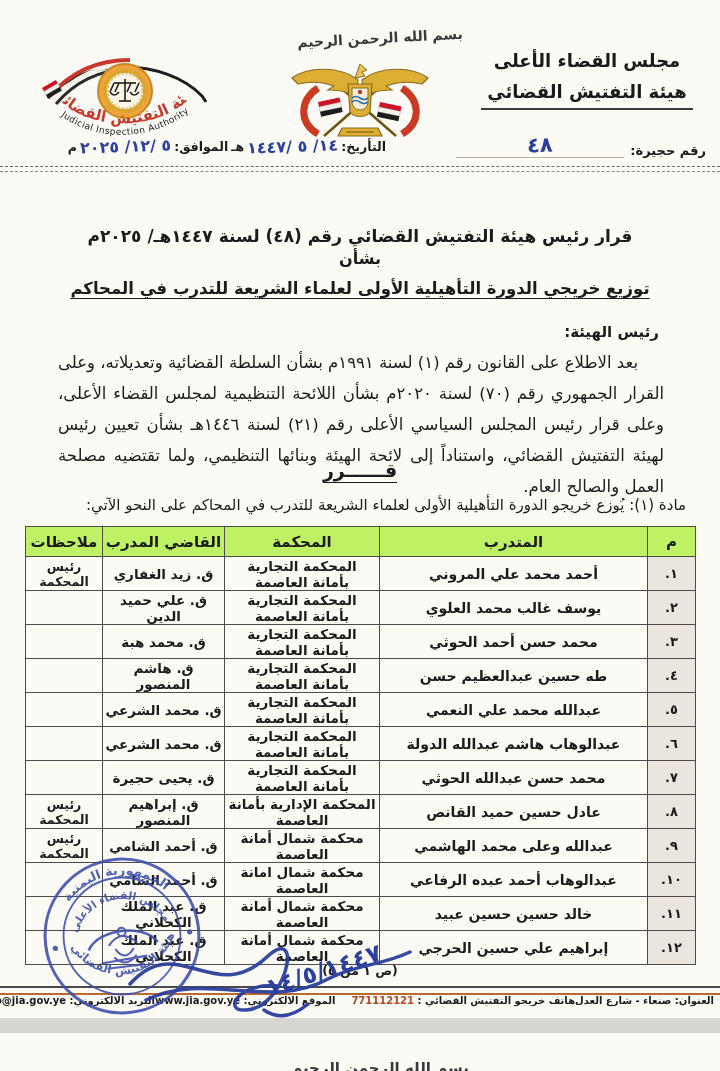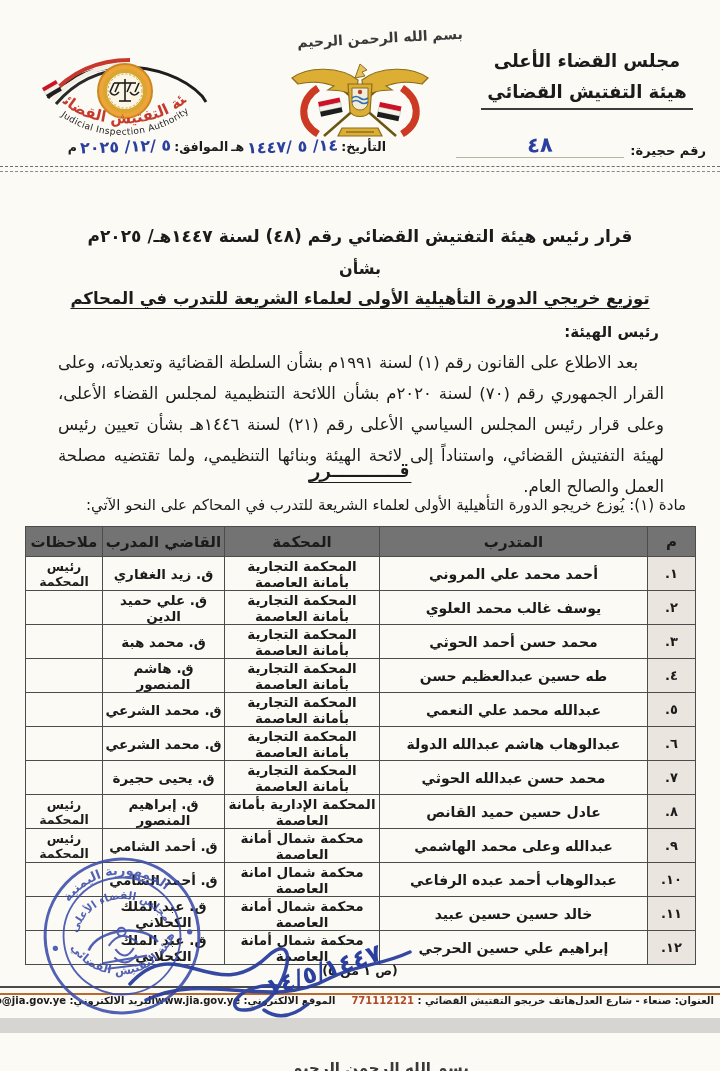--- a/index.html
+++ b/index.html
@@ -24,37 +24,37 @@
   .record-line .hw{font-size:21px;letter-spacing:6px;display:inline-block;transform:rotate(-2deg);}
   .date-row{top:137px;left:14px;width:372px;direction:rtl;font-size:12.5px;font-weight:700;
     display:flex;align-items:center;gap:3px;white-space:nowrap;}
   .date-row .hw{font-size:16px;transform:rotate(-2deg);display:inline-block;}
   .sep{top:166px;left:0;width:720px;height:4px;
     border-top:1.5px dashed #6d6d6d;border-bottom:1.5px dashed #8a8a8a;}
 
   
   .title{top:226px;left:40px;width:640px;text-align:center;direction:rtl;}
   .title .t1{font-size:17px;font-weight:700;}
-  .title .t2{font-size:16px;font-weight:700;margin-top:13px;}
+  .title .t2{font-size:16px;font-weight:700;margin-top:3px;}
   .title .t3{font-size:16.5px;font-weight:700;margin-top:11px;text-decoration:underline;
     text-underline-offset:4px;}
   .opener{top:323px;right:61px;font-size:15px;font-weight:700;direction:rtl;}
   .para{top:347px;right:56px;left:58px;direction:rtl;text-align:justify;
     font-size:16.5px;line-height:1.88;text-indent:26px;}
   .qarar{top:459px;left:40px;width:640px;text-align:center;font-size:19px;font-weight:700;
-    text-decoration:underline;text-underline-offset:5px;letter-spacing:1px;font-family:Liberation Mono, monospace;}
+    text-decoration:underline;text-underline-offset:5px;letter-spacing:1px;}
   .article{top:496px;right:34px;left:28px;direction:rtl;font-size:15px;}
   .article b{font-weight:400;}
 
   
   .tbl-wrap{top:526px;left:25px;width:670px;}
   table{border-collapse:collapse;width:670px;direction:rtl;table-layout:fixed;}
   th,td{border:1px solid #4c4c4c;text-align:center;vertical-align:middle;
     font-size:14px;font-weight:700;padding:0 2px;overflow:hidden;}
-  th{height:29px;background:#737373;font-size:15px;}
+  th{height:29px;background:#bef264;font-size:15px;}
   td{height:33px;background:transparent;}
   td.c-no{background:#eae6df;font-size:13px;}
   td.c-court,td.c-judge{font-size:13.5px;}
   td.c-notes{font-size:12.5px;}
 
   
   .pageno{top:963px;left:260px;width:200px;text-align:center;font-size:12.5px;font-weight:700;}
   .footline{top:986px;left:0;width:720px;height:5px;
     border-top:2px solid #4a4a4a;border-bottom:2px solid #b96a2f;}
   .footrow{top:995px;left:6px;width:708px;direction:rtl;display:flex;

